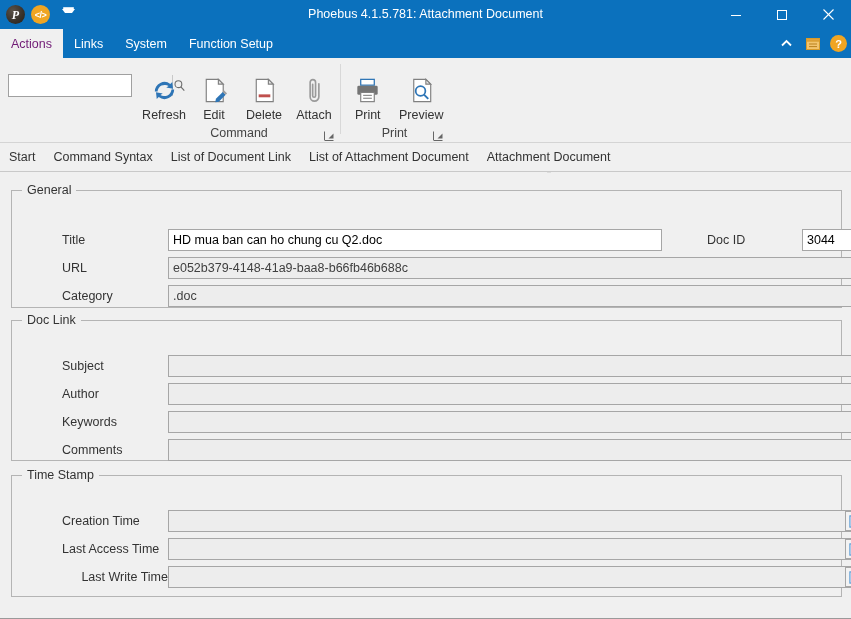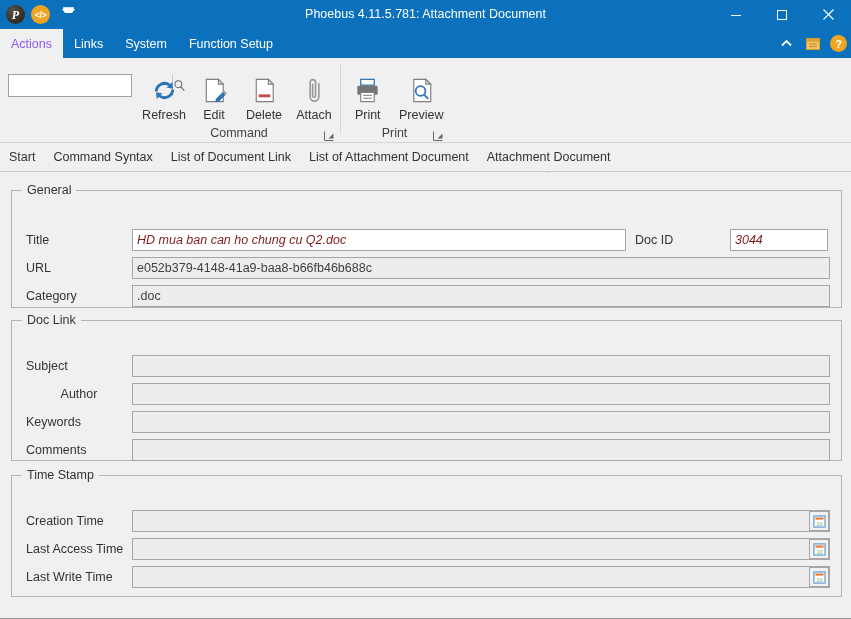--- a/index.html
+++ b/index.html
@@ -83,21 +83,21 @@
     display: flex; align-items: stretch;
   }
   .rtab {
     padding: 0 11px;
     display: flex; align-items: center;
     font-size: 12.5px; color: #ffffff;
     white-space: nowrap;
   }
   .rtab.active {
     background: #f0f0f0;
-    color: #8b5cf6;
+    color: #701a75;
   }
   .ribbon-right {
     position: absolute; right: 4px; top: 29px;
     height: 29px; display: flex; align-items: center; gap: 7px;
   }
   .rr-btn {
     width: 20px; height: 20px;
     display: flex; align-items: center; justify-content: center;
     color: #fff;
   }
@@ -197,32 +197,33 @@
     background: transparent;
   }
   fieldset.grp > legend {
     margin-left: 10px; padding: 0 5px;
     font-size: 12.5px; color: #333;
   }
   .row { position: absolute; display: flex; align-items: center; }
   .flabel {
     font-size: 12.5px; color: #333;
     white-space: nowrap;
+    margin-left: 36px;
   }
   .fld {
     height: 22px;
     border: 1px solid #a6a6a6;
     background: #ededed;
     display: flex; align-items: center;
     padding: 0 4px;
     font-size: 12.5px;
     color: #404040;
     overflow: hidden; white-space: nowrap;
   }
-  .fld.editable { background: #ffffff; color: #7f1d1d; font-style: italic; }
+  .fld.editable { background: #ffffff; color: #000000; }
   .fld.has-btn { padding-right: 0; }
   .fld .fval { flex: 1; overflow: hidden; white-space: nowrap; }
   .cal-btn {
     width: 20px; height: 20px;
     margin-right: 0px;
     border: 1px solid #a6a6a6;
     background: #f3f3f3;
     display: flex; align-items: center; justify-content: center;
     flex: 0 0 auto;
   }
@@ -231,21 +232,21 @@
 <body>
 
 <div id="app">
 
   <div class="titlebar">
     <div class="qat">
       <div class="app-logo">P</div>
       <div class="qat-code">&lt;/&gt;</div>
       <div class="qat-more"></div>
     </div>
-    <div class="win-title">Phoebus 4.11.5.781: Attachment Document</div>
+    <div class="win-title">Phoebus 4.1.5.781: Attachment Document</div>
     <div class="win-buttons">
       <div class="win-btn">
         <svg width="12" height="12" viewBox="0 0 12 12">
             <line x1="1" y1="6.5" x2="11" y2="6.5" stroke="#fff" stroke-width="1"></line>
           </svg>
       </div>
       <div class="win-btn">
         <svg width="12" height="12" viewBox="0 0 12 12">
             <rect x="1.5" y="1.5" width="9" height="9" fill="none" stroke="#fff" stroke-width="1"></rect>
           </svg>
@@ -430,21 +431,21 @@
     <fieldset class="grp" style="left:10px; top:140px; width:831px; height:148px;">
       <legend>Doc Link</legend>
 
       <div class="row" style="left:14px; top:28px;">
         <div class="flabel" style="width:106px;">Subject</div>
         <div class="fld" style="width:698px;">
           <span class="fval"></span>
         </div>
       </div>
       <div class="row" style="left:14px; top:56px;">
-        <div class="flabel" style="width:106px;text-align:center;">Author</div>
+        <div class="flabel" style="width:106px;">Author</div>
         <div class="fld" style="width:698px;">
           <span class="fval"></span>
         </div>
       </div>
       <div class="row" style="left:14px; top:84px;">
         <div class="flabel" style="width:106px;">Keywords</div>
         <div class="fld" style="width:698px;">
           <span class="fval"></span>
         </div>
       </div>
@@ -481,21 +482,21 @@
             <svg width="13" height="13" viewBox="0 0 14 14">
               <rect x="1" y="1" width="12" height="12" fill="#ffffff" stroke="#5b9bd5" stroke-width="1.3"></rect>
               <rect x="2.6" y="2.6" width="8.8" height="2.4" fill="#ed7d31"></rect>
               <text x="7" y="11.4" font-size="6" fill="#70ad47" text-anchor="middle" font-family="Liberation Sans, sans-serif">10</text>
             </svg>
           </span>
         </div>
       </div>
 
       <div class="row" style="left:14px; top:84px;">
-        <div class="flabel" style="width:106px;">Last Write Time</div>
+        <div class="flabel" style="width:106px;text-align:right;">Last Write Time</div>
         <div class="fld has-btn" style="width:698px;">
           <span class="fval"></span>
           <span class="cal-btn">
             <svg width="13" height="13" viewBox="0 0 14 14">
               <rect x="1" y="1" width="12" height="12" fill="#ffffff" stroke="#5b9bd5" stroke-width="1.3"></rect>
               <rect x="2.6" y="2.6" width="8.8" height="2.4" fill="#ed7d31"></rect>
               <text x="7" y="11.4" font-size="6" fill="#70ad47" text-anchor="middle" font-family="Liberation Sans, sans-serif">10</text>
             </svg>
           </span>
         </div>

